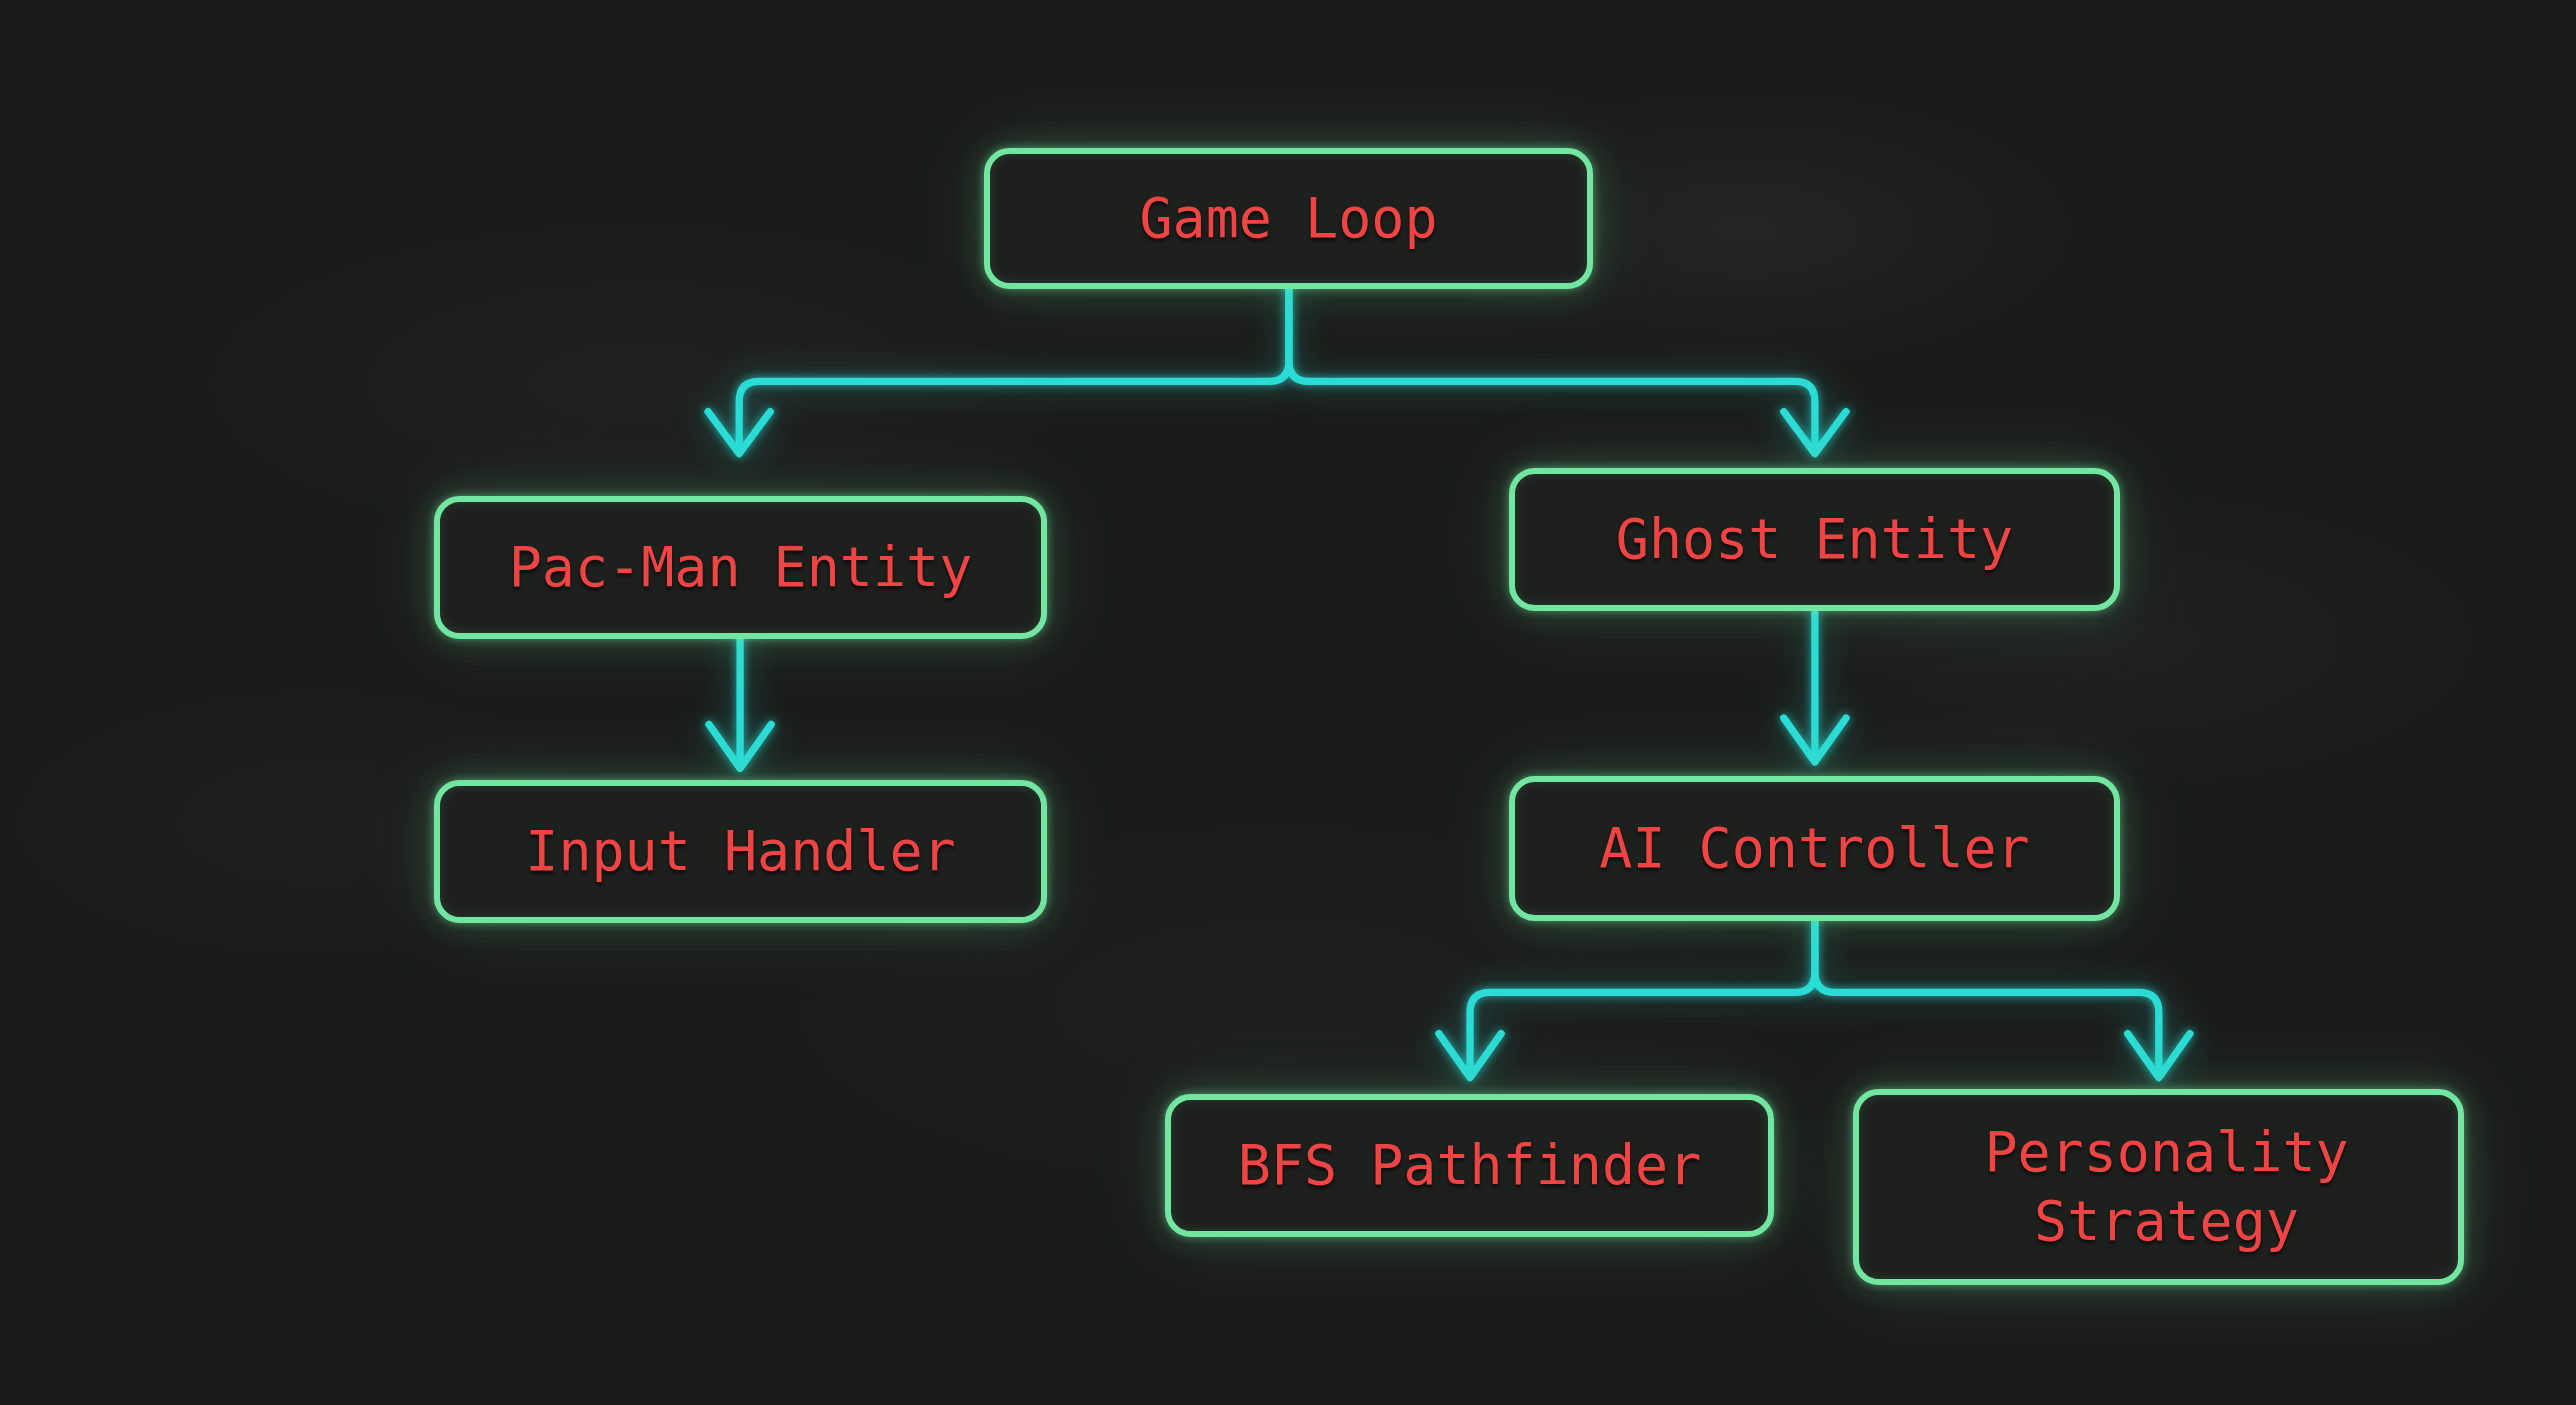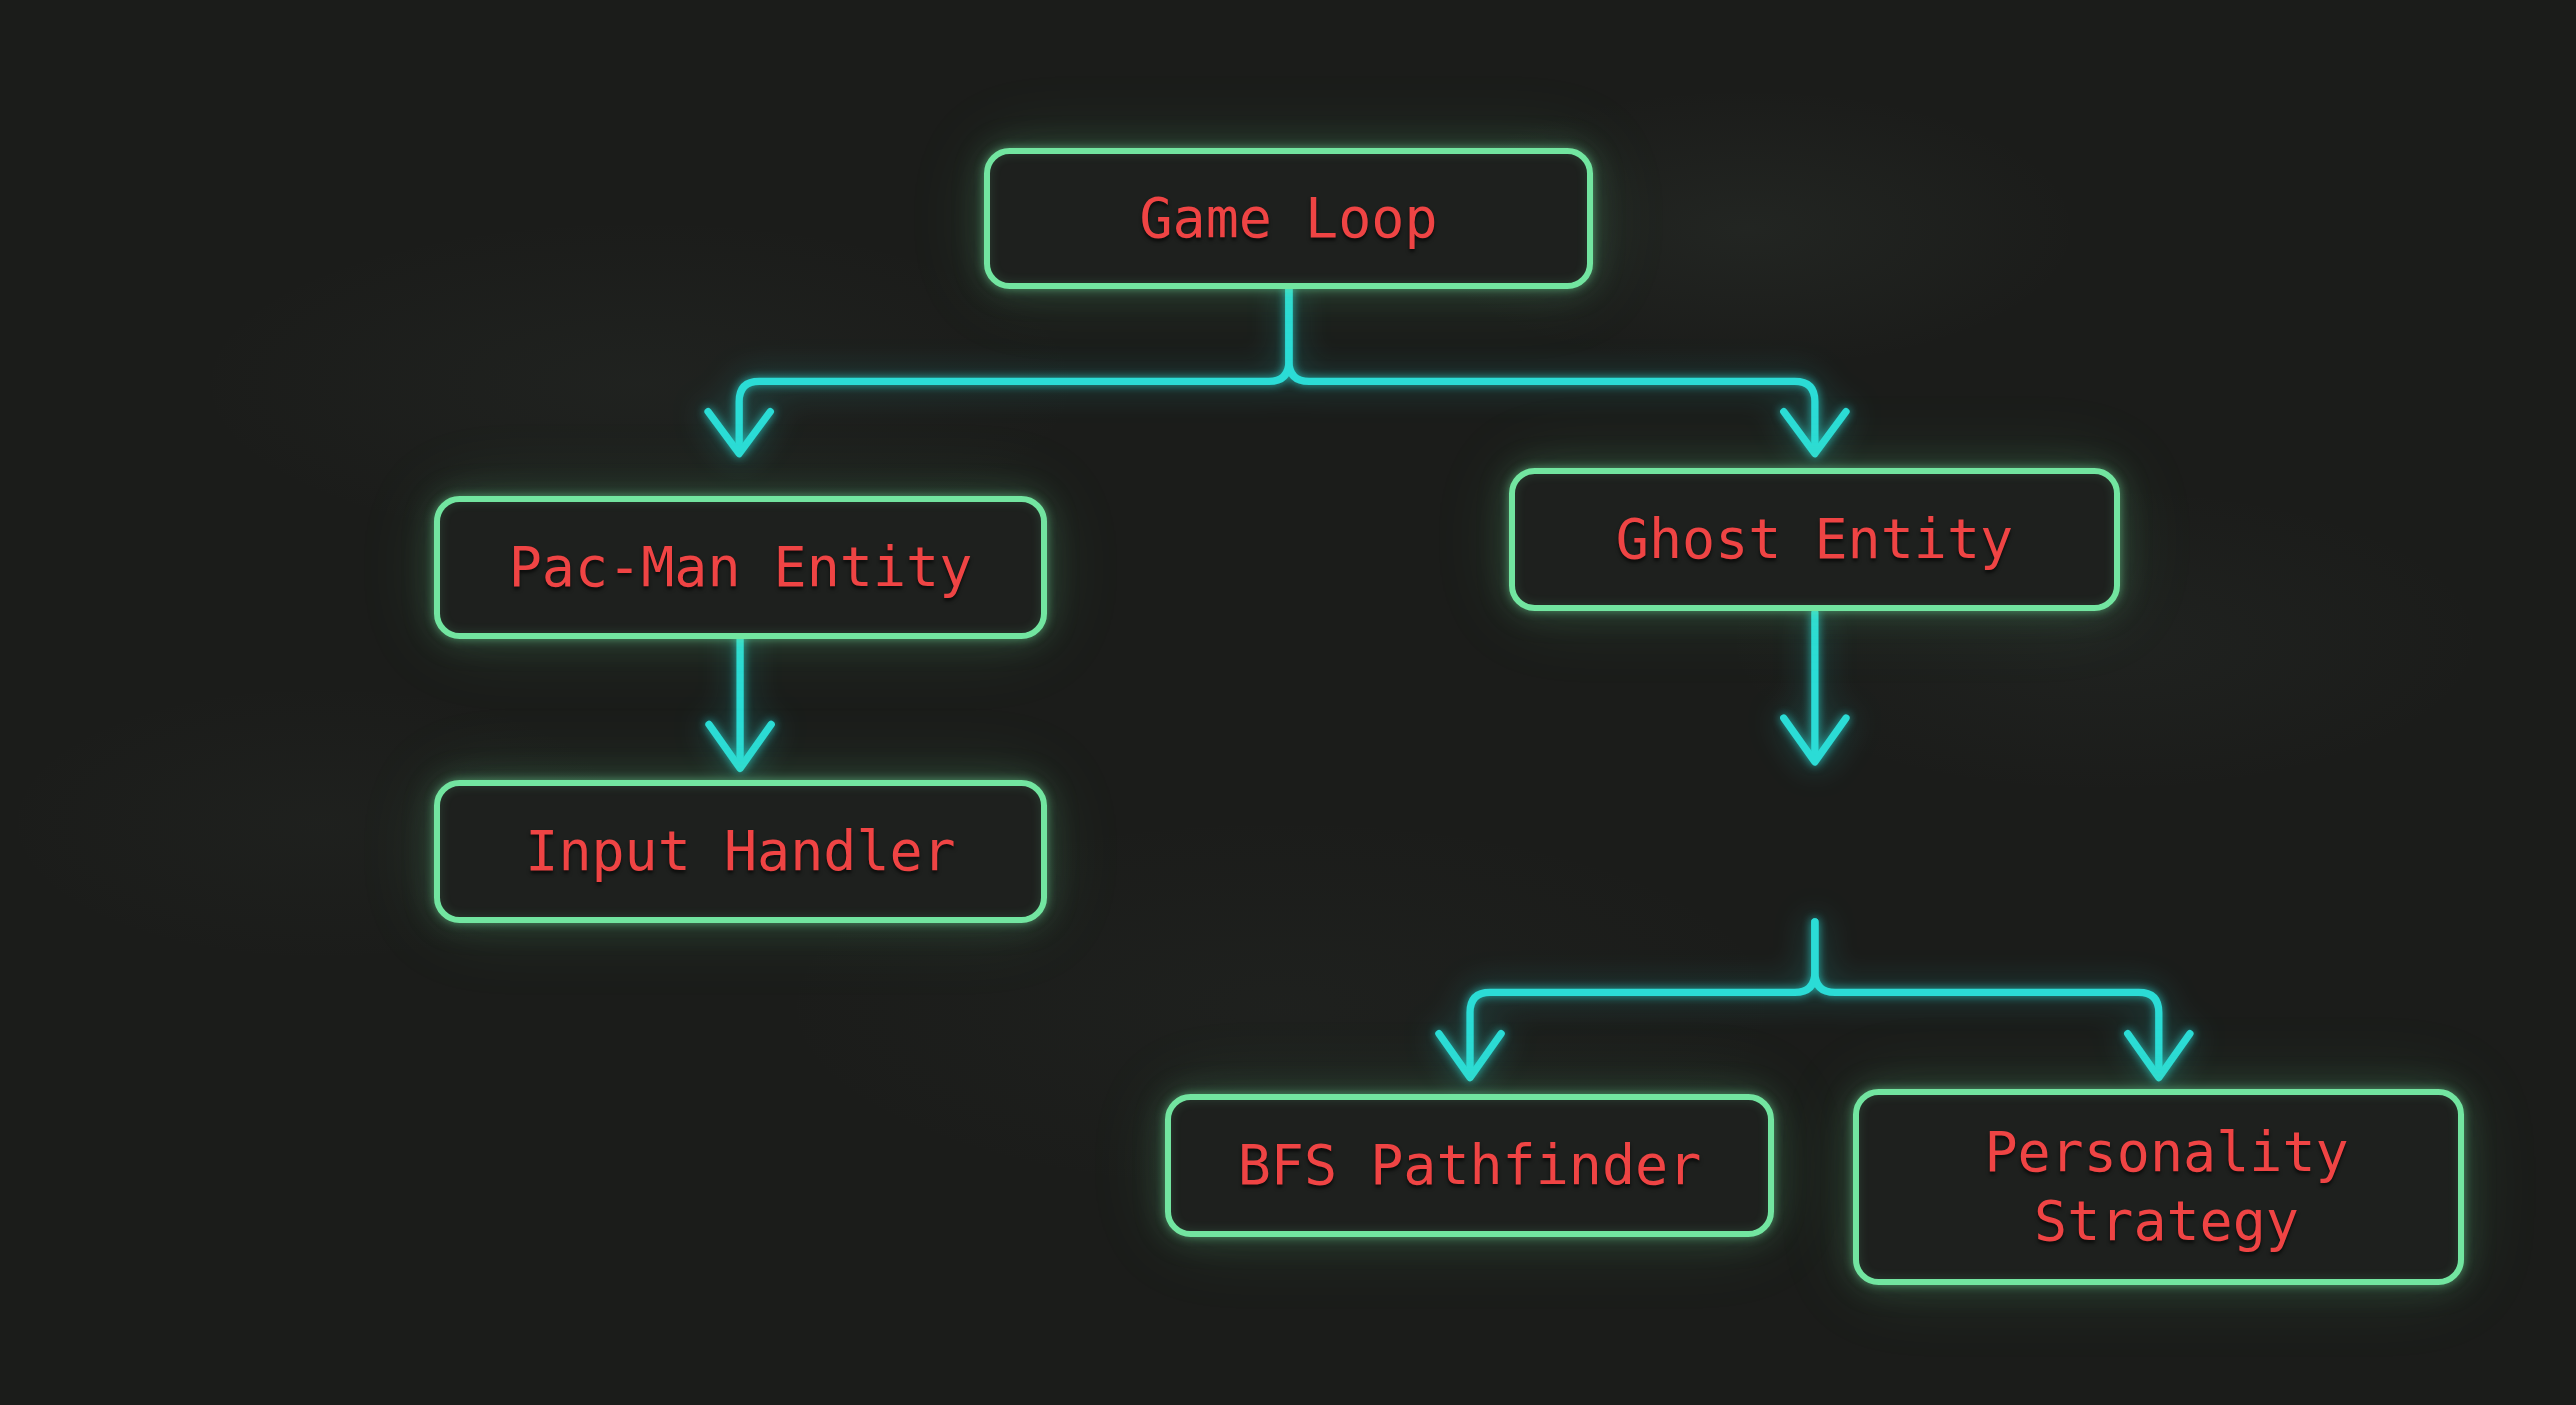--- a/index.html
+++ b/index.html
@@ -116,20 +116,23 @@
   </div>
 
   <div class="node node-input-handler">
     <span class="label">Input Handler</span>
   </div>
 
   <div class="node node-ghost-entity">
     <span class="label">Ghost Entity</span>
   </div>
 
+  <div class="node node-ai-controller">
+    <span class="label">AI Controller</span>
+  </div>
 
   <div class="node node-bfs-pathfinder">
     <span class="label">BFS Pathfinder</span>
   </div>
 
   <div class="node node-personality-strategy">
     <span class="label">Personality Strategy</span>
   </div>
 </div>
 

